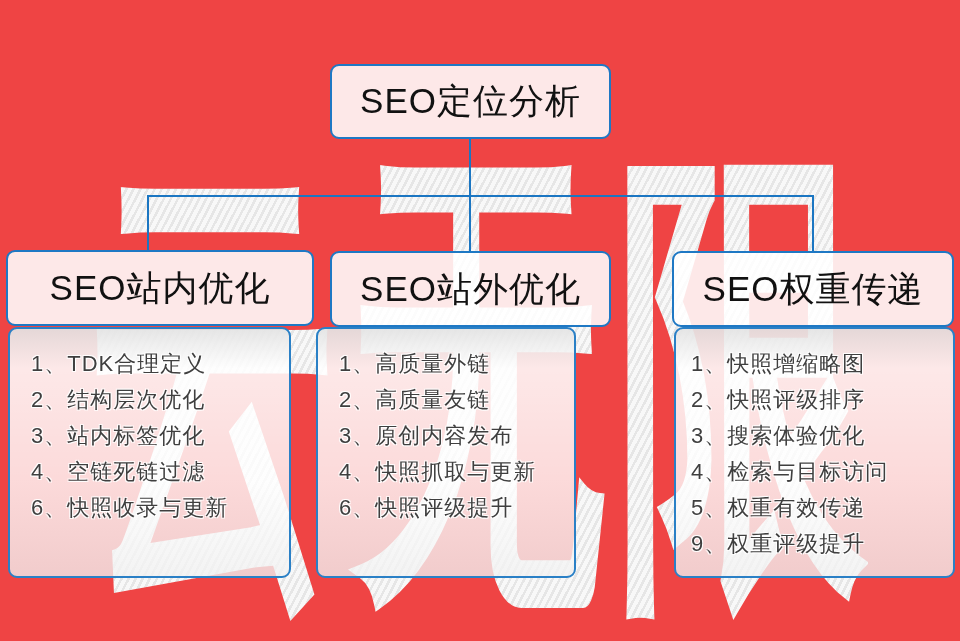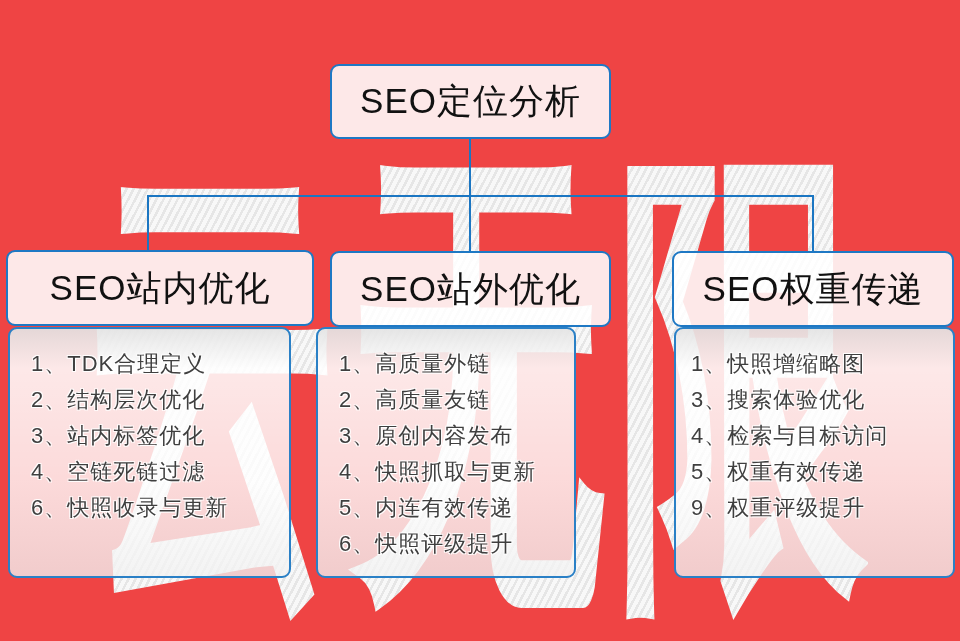--- a/index.html
+++ b/index.html
@@ -94,25 +94,25 @@
     <div class="item">3、站内标签优化</div>
     <div class="item">4、空链死链过滤</div>
     <div class="item">6、快照收录与更新</div>
   </div>
 
   <div class="list l2">
     <div class="item">1、高质量外链</div>
     <div class="item">2、高质量友链</div>
     <div class="item">3、原创内容发布</div>
     <div class="item">4、快照抓取与更新</div>
-    <div class="item">5、内连有效传递</div>
     <div class="item">6、快照评级提升</div>
   </div>
 
   <div class="list l3">
     <div class="item">1、快照增缩略图</div>
+    <div class="item">2、快照评级排序</div>
     <div class="item">3、搜索体验优化</div>
     <div class="item">4、检索与目标访问</div>
     <div class="item">5、权重有效传递</div>
     <div class="item">9、权重评级提升</div>
   </div>
 
 </div>
 
 </body></html>

